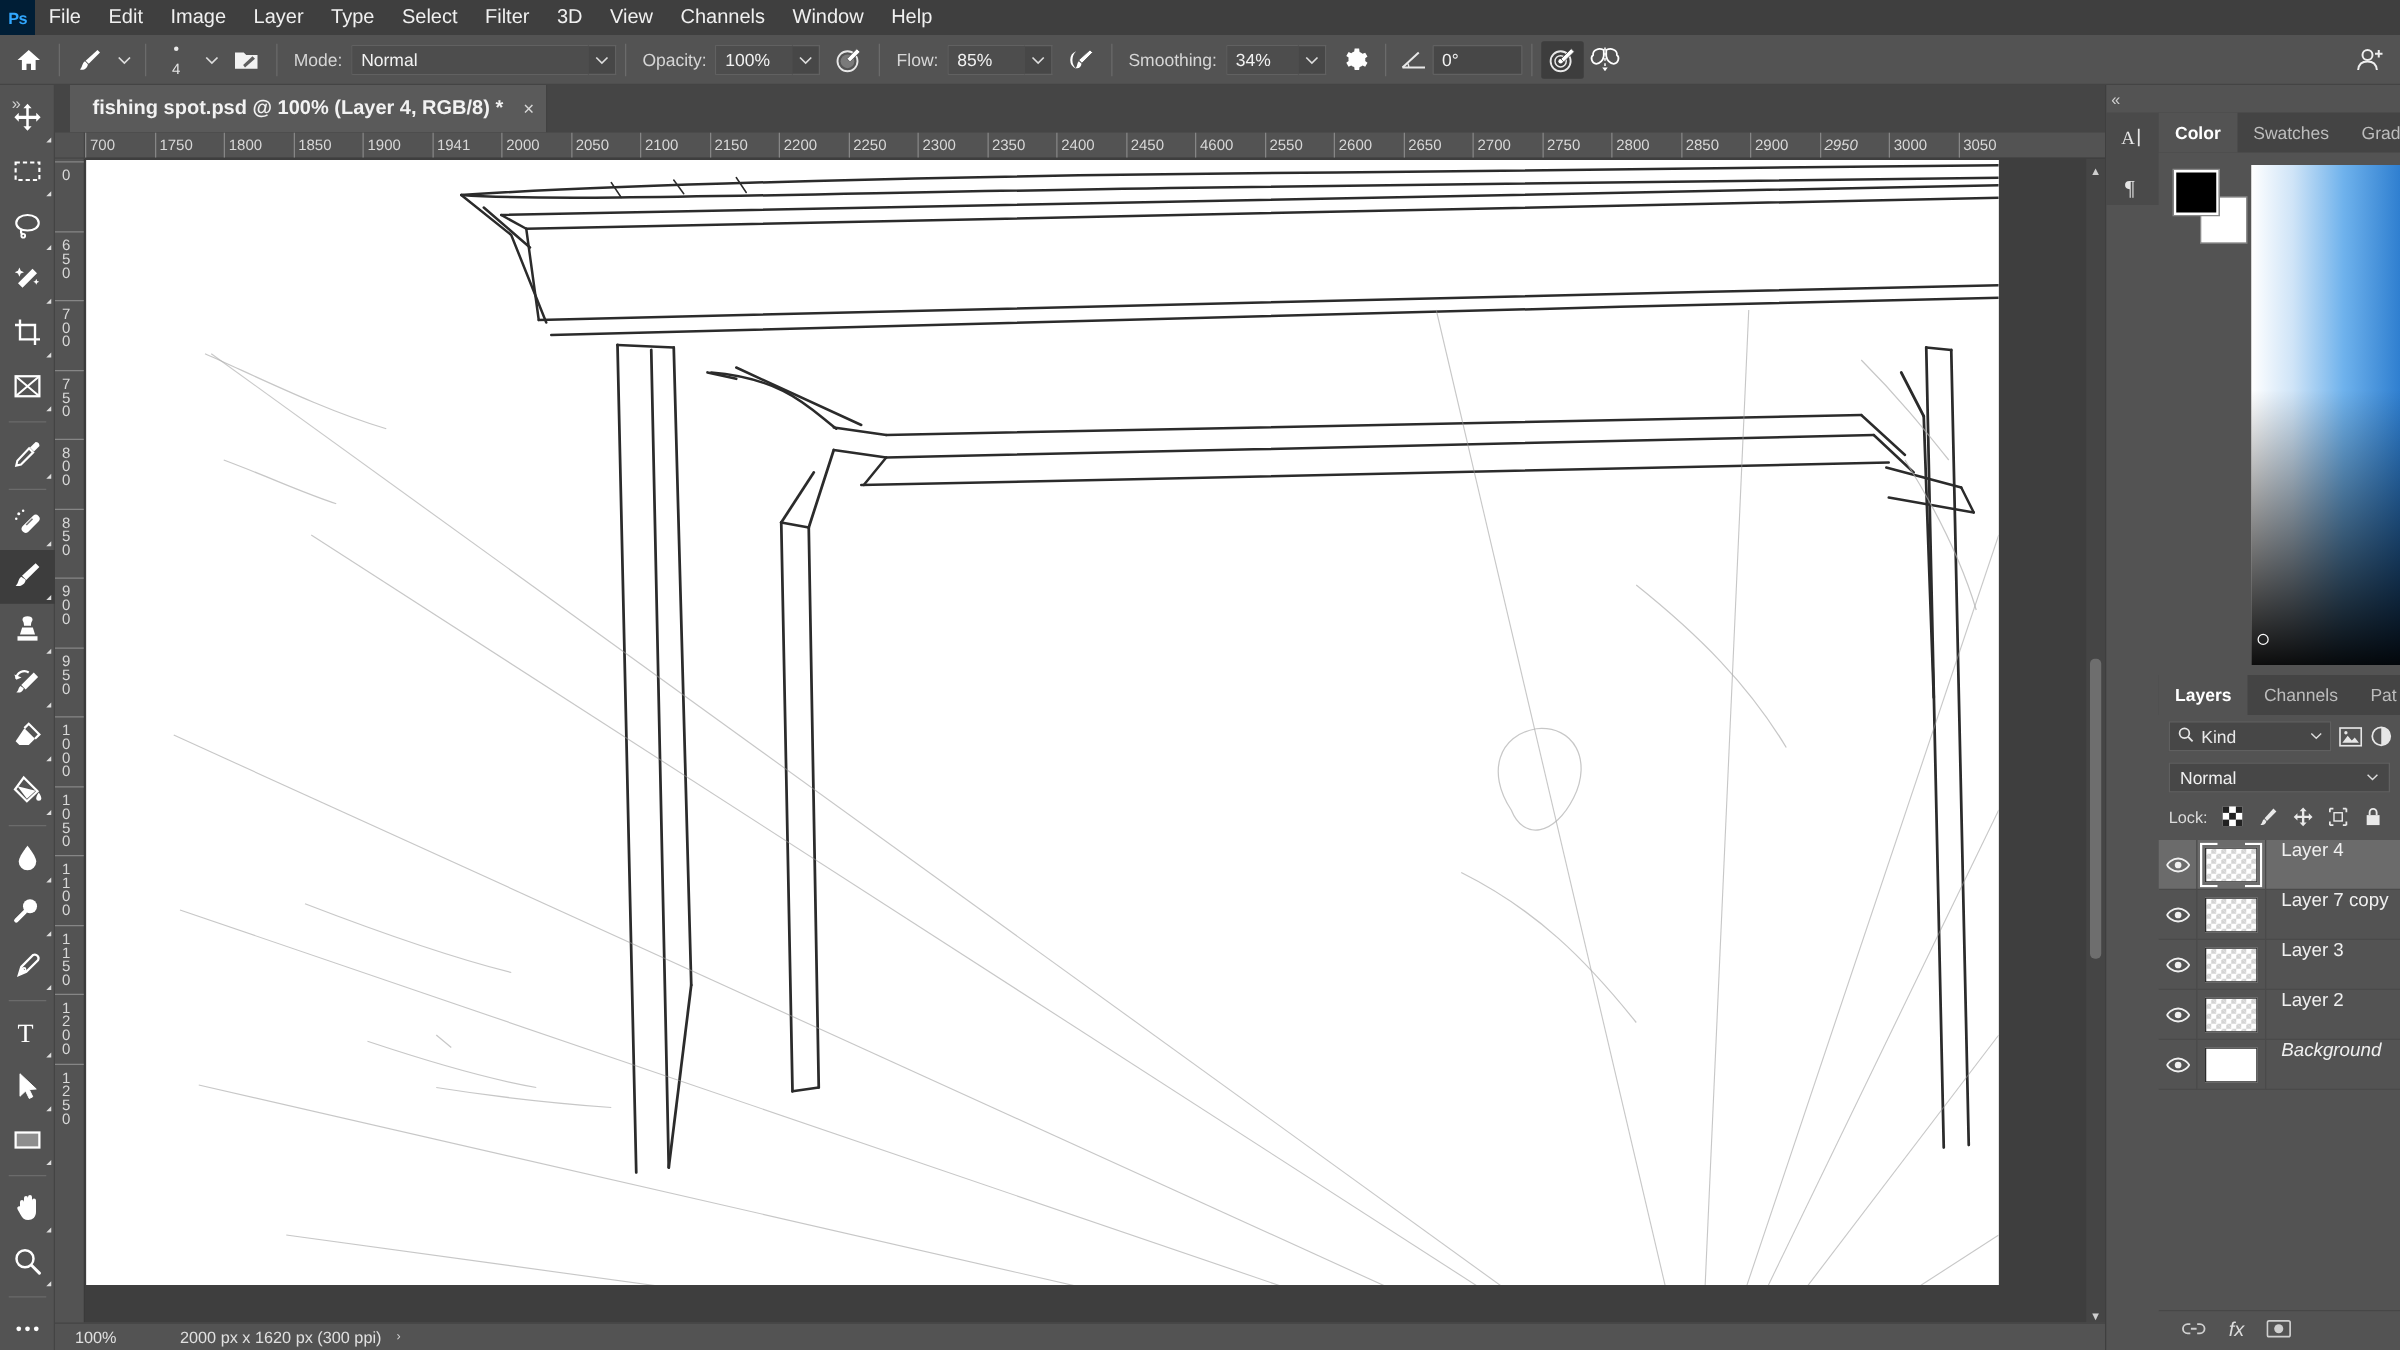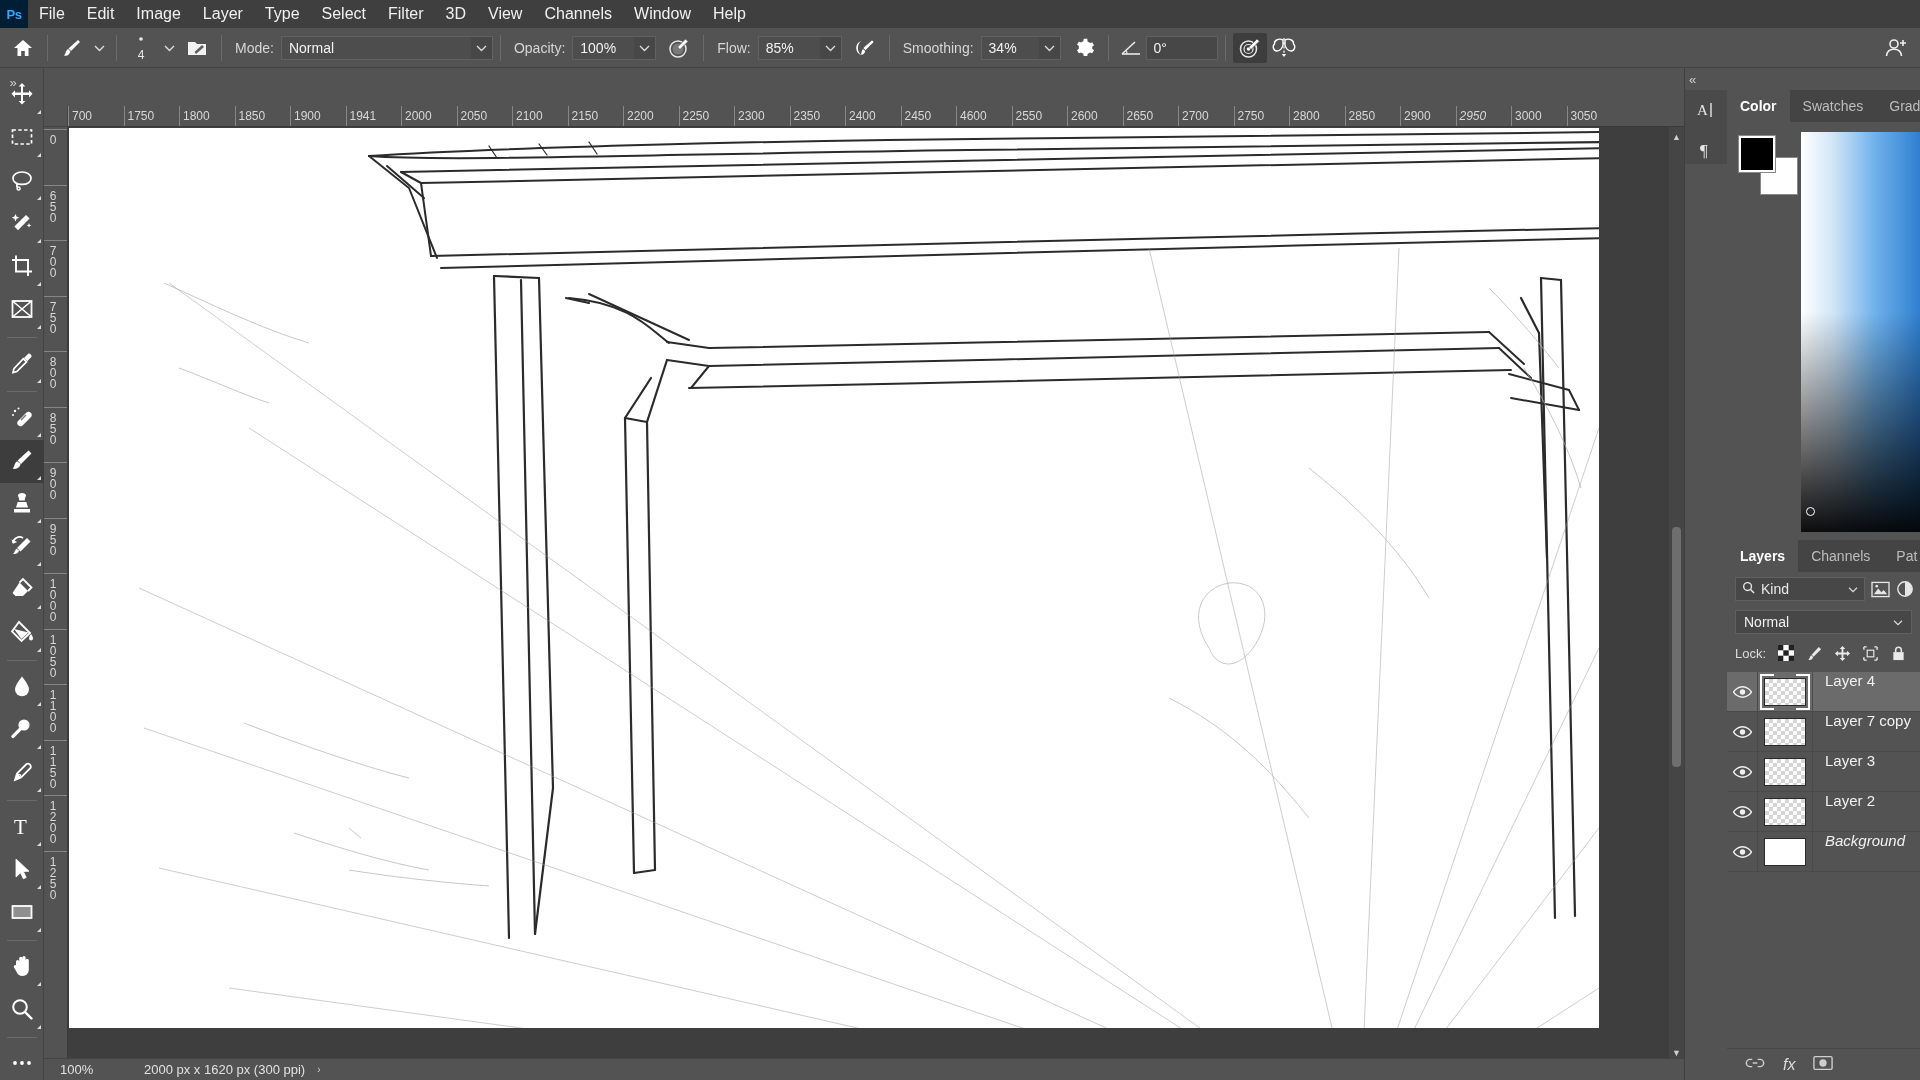--- a/index.html
+++ b/index.html
@@ -618,20 +618,26 @@
         <div class="tool">
           <span><svg width="24" height="24" viewBox="0 0 24 24">
               <circle cx="5" cy="12" r="1.9" fill="#fff"></circle>
               <circle cx="12" cy="12" r="1.9" fill="#fff"></circle>
               <circle cx="19" cy="12" r="1.9" fill="#fff"></circle>
             </svg></span>
         </div>
       </div>
   </div>
 
+  <div class="tabstrip">
+    <div class="doctab">
+      <span class="title">fishing spot.psd @ 100% (Layer 4, RGB/8) *</span>
+      <span class="closex">×</span>
+    </div>
+  </div>
   <div class="collapse-arrows">»</div>
 
   <div class="canvasarea">
     <div class="ruler-corner"></div>
     <div class="ruler-h">
         <div id="ruler-h-inner">
           <div class="rh-tick" style="left: 0px;"></div>
           <div class="rh-lbl" style="left: 0px;">700</div>
           <div class="rh-tick" style="left: 55.5px;"></div>
           <div class="rh-lbl" style="left: 55.5px;">1750</div>

